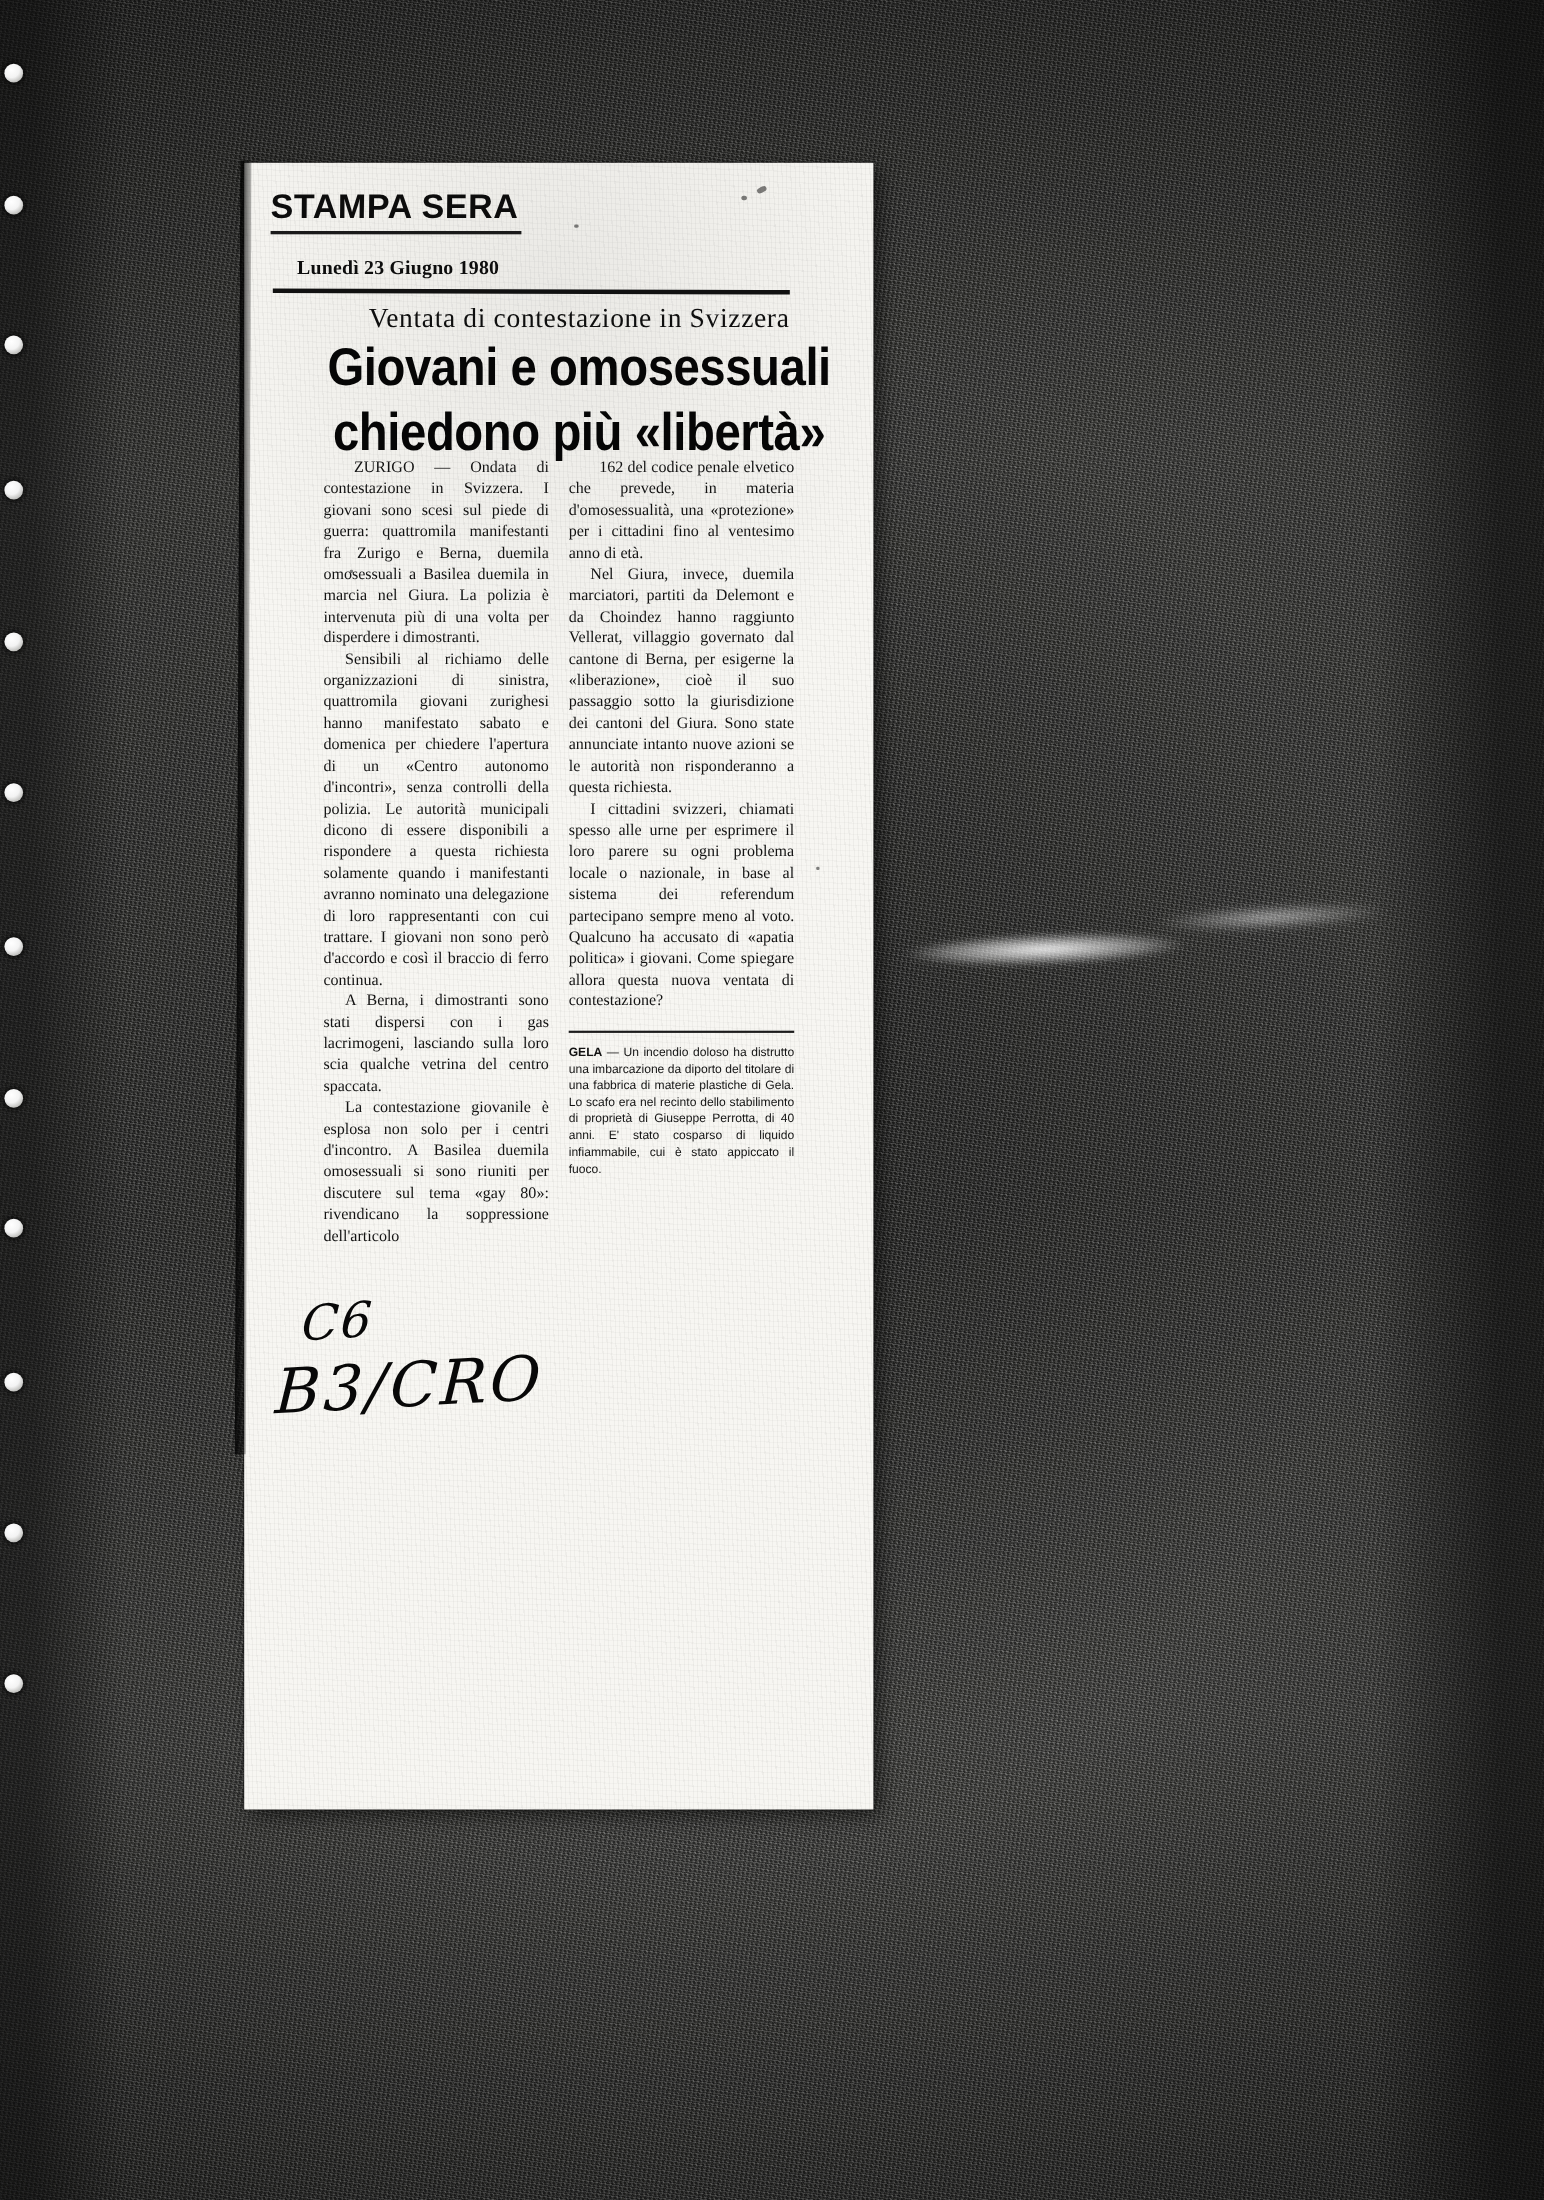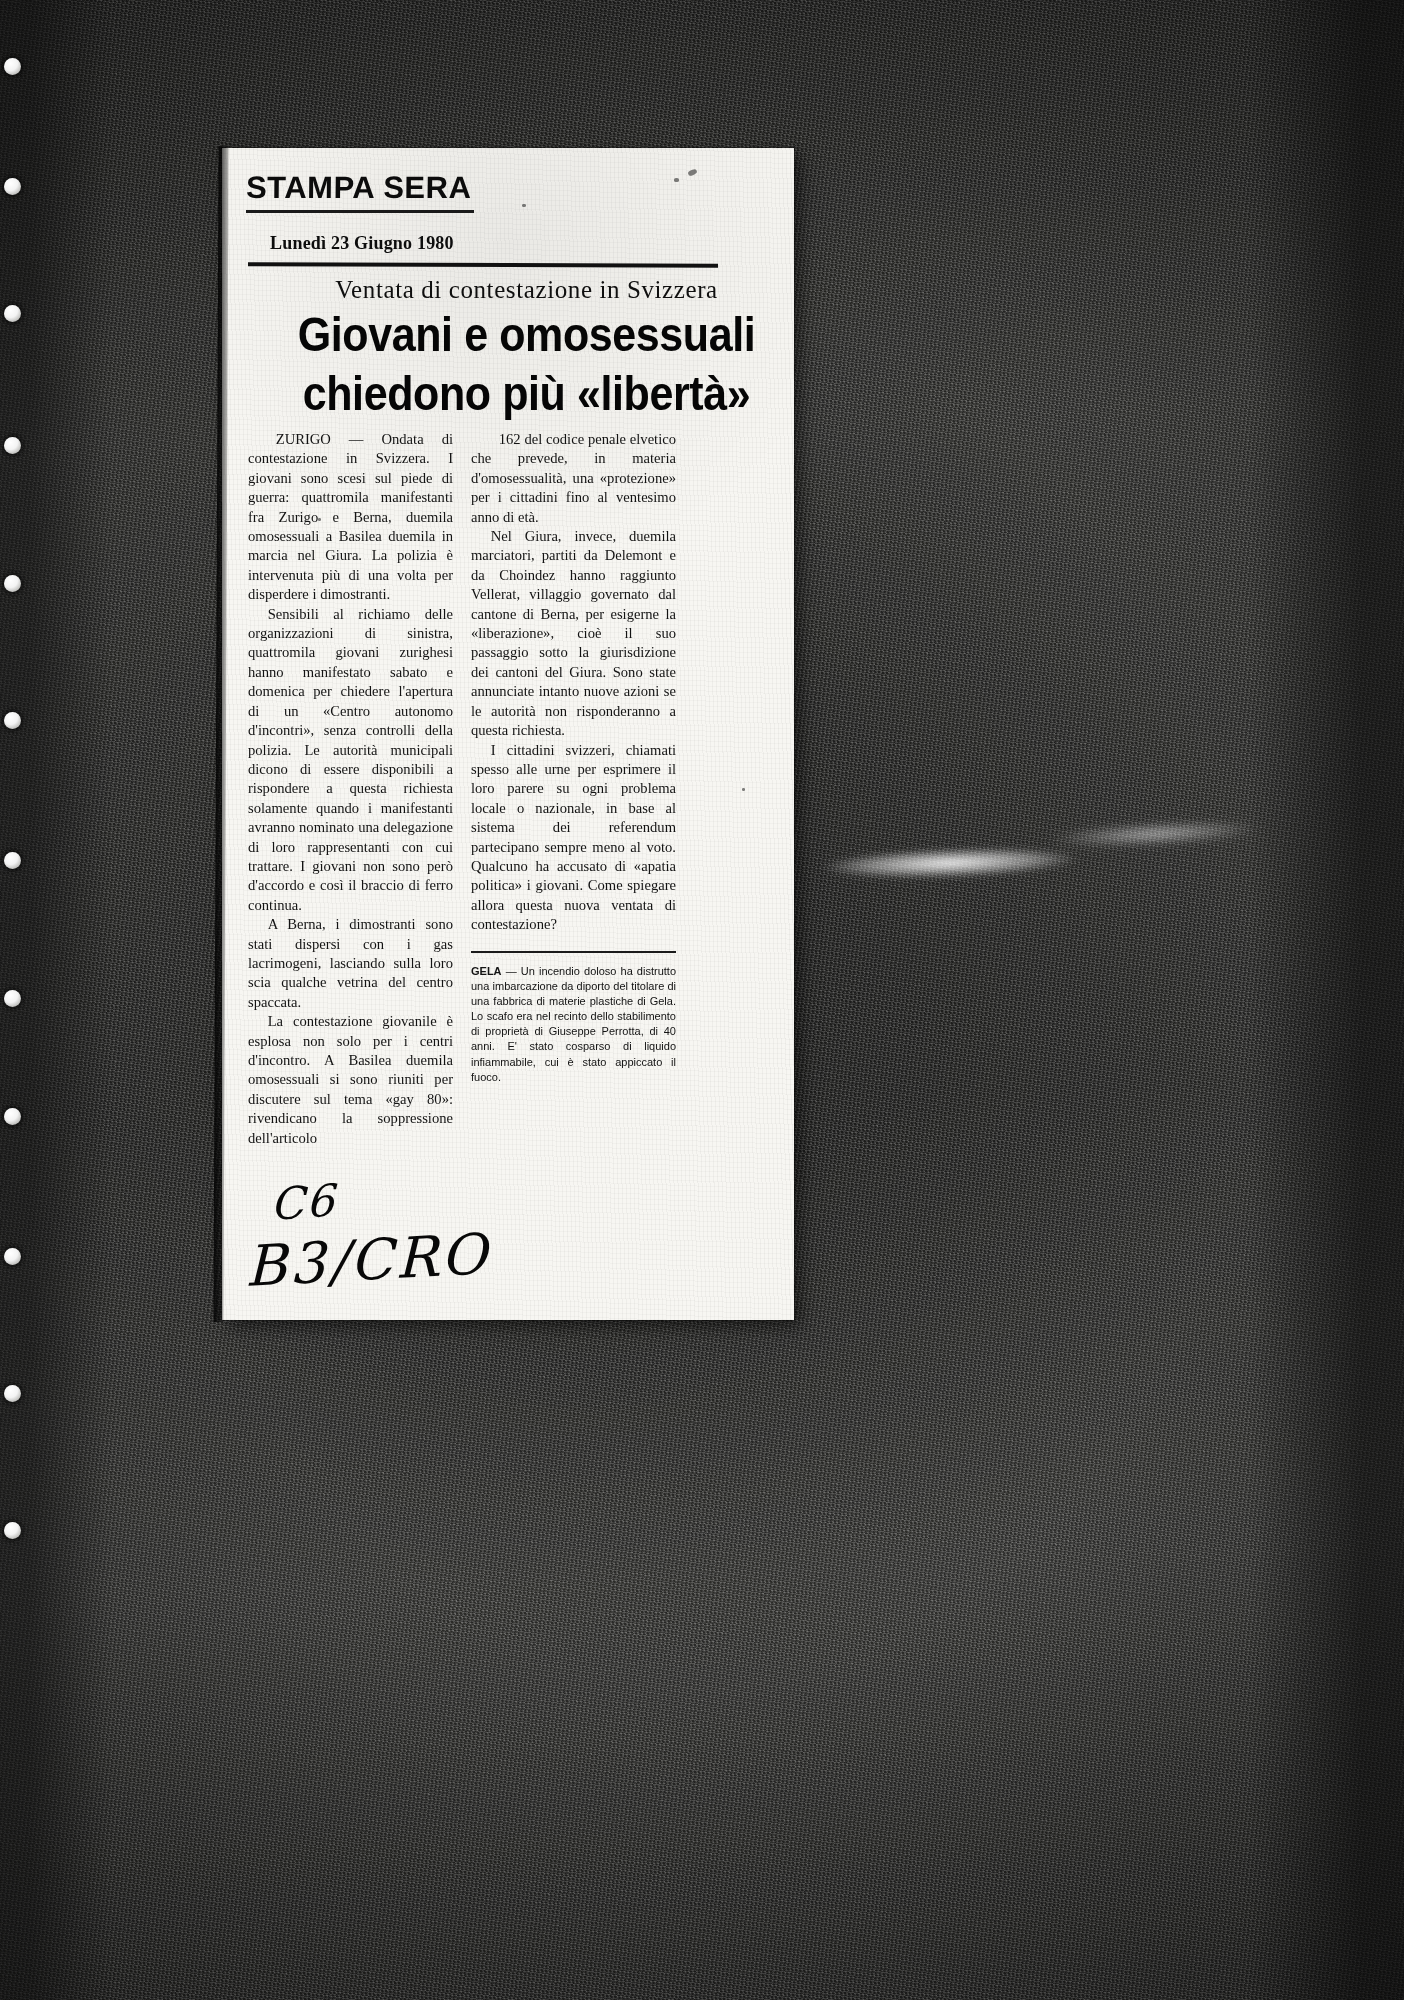--- a/index.html
+++ b/index.html
@@ -67,21 +67,21 @@
     width: 17px; height: 17px;
     border-radius: 50%;
     background: radial-gradient(circle at 38% 32%, #ffffff 0%, #f3f3f3 45%, #b9b9b6 78%, #6e6e6b 100%);
     box-shadow: 0 0 4px 2px rgba(0,0,0,.55);
   }
 
   
   #clipping {
     position: absolute;
     left: 222px; top: 148px;
-    width: 572px; height: 1172px;
+    width: 572px; height: 1497px;
     background: #f7f6f2;
     box-shadow: 0 0 0 1px rgba(0,0,0,.30), 6px 6px 16px rgba(0,0,0,.55);
   }
   
   #clip-left-edge {
     position: absolute;
     left: -6px; top: -2px;
     width: 10px; height: 1176px;
     background: linear-gradient(90deg, rgba(0,0,0,.82), rgba(0,0,0,.25));
     transform: rotate(.25deg);
@@ -162,24 +162,25 @@
     margin-top: 6px;
     white-space: nowrap;
     transform: scaleY(1.12);
     transform-origin: center top;
   }
   #headline-2 { margin-top: 14px; }
 
   
   #body-columns {
     position: absolute;
-    left: 26px; top: 282px;
+    left: 26px; top: 268px;
     width: 520px;
     display: flex;
     gap: 18px;
+    justify-content: center;
   }
   .column { width: 205px; }
 
   .col-left p, .col-right p {
     margin: 0;
     font-family: "Liberation Serif", serif;
     font-size: 14.6px;
     line-height: 1.33;
     color: #131313;
     text-align: justify;

